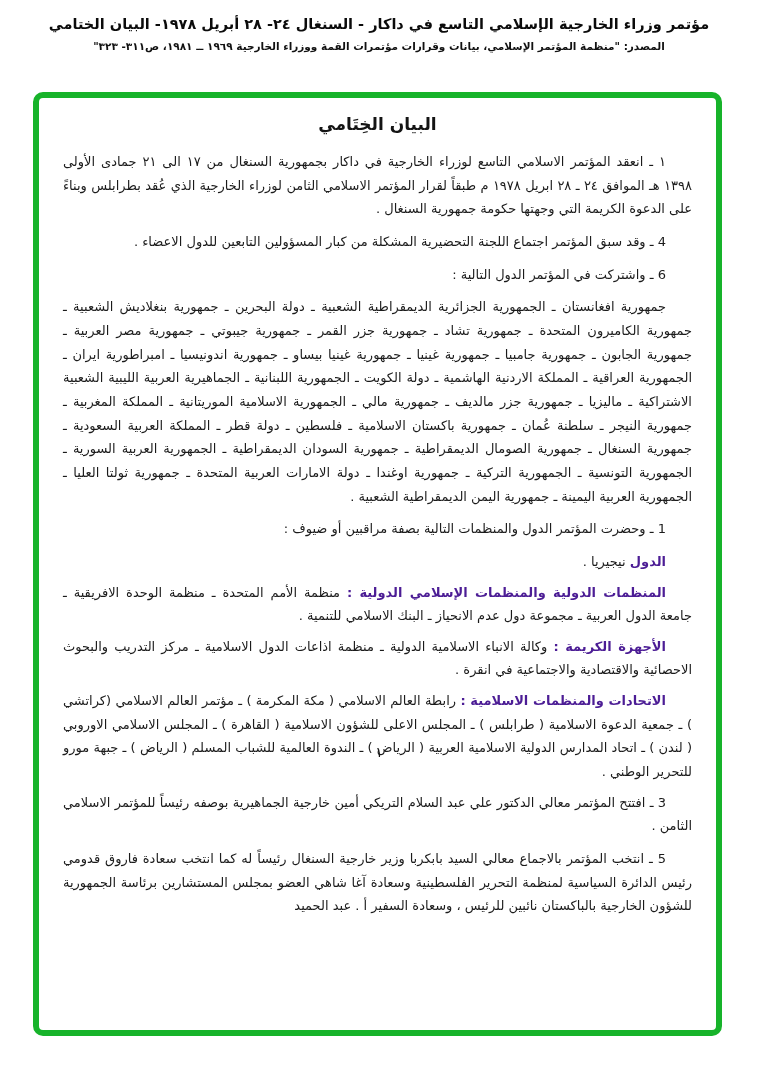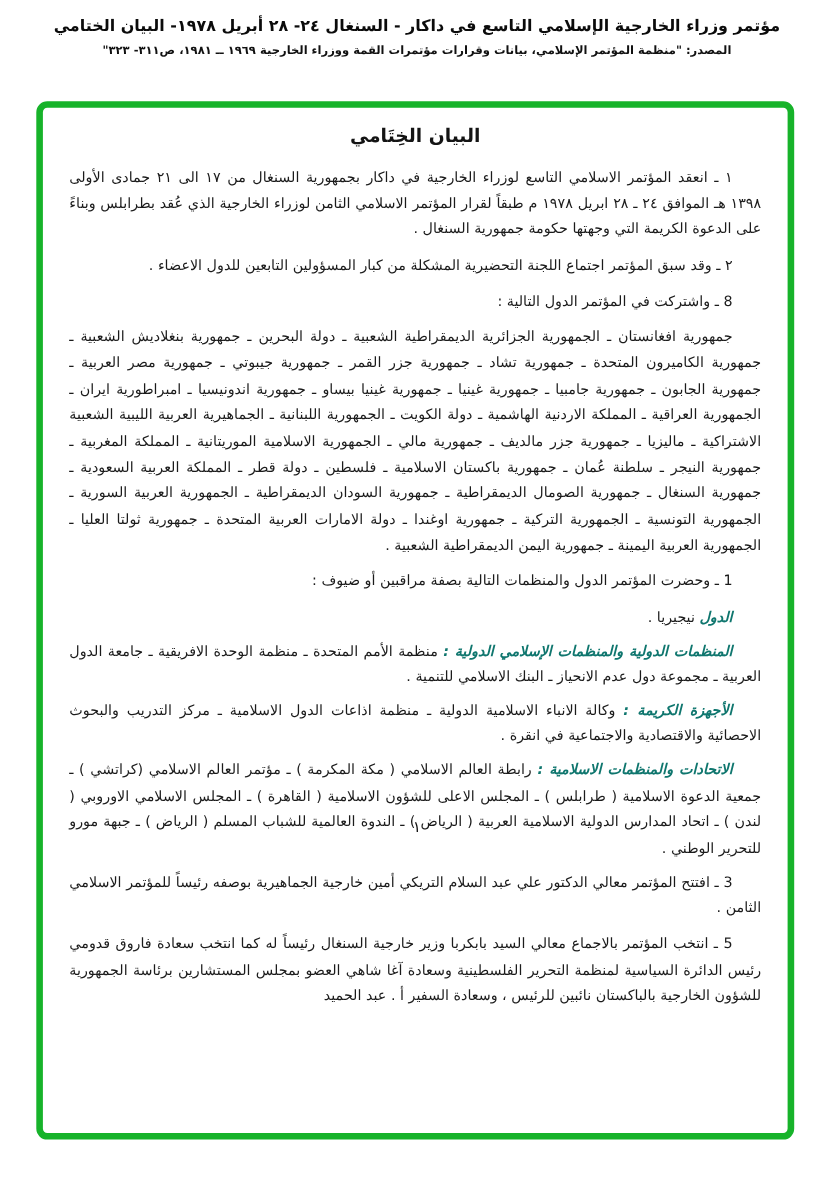--- a/index.html
+++ b/index.html
@@ -51,21 +51,21 @@
   }
   .para {
     margin: 0 0 9px 0;
     font-size: 13px;
     line-height: 1.82;
     text-align: justify;
     text-indent: 26px;
     color: #1b1b1b;
   }
   .para.tight { margin-bottom: 7px; }
-  .lead { font-weight: bold; color: #0f766e; font-style: italic; }
+  .lead { font-weight: bold; color: #4c1d95; }
   .page-num {
     position: absolute;
     bottom: 8px; left: 0; right: 0;
     text-align: center;
     font-size: 14px;
     color: #141414;
   }
 </style>
 </head>
 <body>
@@ -76,23 +76,23 @@
     <div class="h1">مؤتمر وزراء الخارجية الإسلامي التاسع في داكار - السنغال ٢٤- ٢٨ أبريل ١٩٧٨- البيان الختامي</div>
     <div class="h2">المصدر: "منظمة المؤتمر الإسلامي، بيانات وقرارات مؤتمرات القمة ووزراء الخارجية ١٩٦٩ ــ ١٩٨١، ص٣١١- ٣٢٣"</div>
   </div>
 
   <div class="frame" style="border-color: rgb(23, 179, 42);">
 
     <div class="doc-title">البيان الخِتَامي</div>
 
     <p class="para">١ ـ انعقد المؤتمر الاسلامي التاسع لوزراء الخارجية في داكار بجمهورية السنغال من ١٧ الى ٢١ جمادى الأولى ١٣٩٨ هـ الموافق ٢٤ ـ ٢٨ ابريل ١٩٧٨ م طبقاً لقرار المؤتمر الاسلامي الثامن لوزراء الخارجية الذي عُقد بطرابلس وبناءً على الدعوة الكريمة التي وجهتها حكومة جمهورية السنغال .</p>
 
-    <p class="para">٢ ـ وقد سبق المؤتمر اجتماع اللجنة التحضيرية المشكلة من كبار المسؤولين التابعين للدول الاعضاء .</p>
+    <p class="para">4 ـ وقد سبق المؤتمر اجتماع اللجنة التحضيرية المشكلة من كبار المسؤولين التابعين للدول الاعضاء .</p>
 
-    <p class="para">8 ـ واشتركت في المؤتمر الدول التالية :</p>
+    <p class="para">6 ـ واشتركت في المؤتمر الدول التالية :</p>
 
     <p class="para">جمهورية افغانستان ـ الجمهورية الجزائرية الديمقراطية الشعبية ـ دولة البحرين ـ جمهورية بنغلاديش الشعبية ـ جمهورية الكاميرون المتحدة ـ جمهورية تشاد ـ جمهورية جزر القمر ـ جمهورية جيبوتي ـ جمهورية مصر العربية ـ جمهورية الجابون ـ جمهورية جامبيا ـ جمهورية غينيا ـ جمهورية غينيا بيساو ـ جمهورية اندونيسيا ـ امبراطورية ايران ـ الجمهورية العراقية ـ المملكة الاردنية الهاشمية ـ دولة الكويت ـ الجمهورية اللبنانية ـ الجماهيرية العربية الليبية الشعبية الاشتراكية ـ ماليزيا ـ جمهورية جزر مالديف ـ جمهورية مالي ـ الجمهورية الاسلامية الموريتانية ـ المملكة المغربية ـ جمهورية النيجر ـ سلطنة عُمان ـ جمهورية باكستان الاسلامية ـ فلسطين ـ دولة قطر ـ المملكة العربية السعودية ـ جمهورية السنغال ـ جمهورية الصومال الديمقراطية ـ جمهورية السودان الديمقراطية ـ الجمهورية العربية السورية ـ الجمهورية التونسية ـ الجمهورية التركية ـ جمهورية اوغندا ـ دولة الامارات العربية المتحدة ـ جمهورية ثولتا العليا ـ الجمهورية العربية اليمينة ـ جمهورية اليمن الديمقراطية الشعبية .</p>
 
     <p class="para">1 ـ وحضرت المؤتمر الدول والمنظمات التالية بصفة مراقبين أو ضيوف :</p>
 
     <p class="para tight"><span class="lead">الدول</span> <span>نيجيريا .</span></p>
 
     <p class="para tight"><span class="lead">المنظمات الدولية والمنظمات الإسلامي الدولية :</span> <span>منظمة الأمم المتحدة ـ منظمة الوحدة الافريقية ـ جامعة الدول العربية ـ مجموعة دول عدم الانحياز ـ البنك الاسلامي للتنمية .</span></p>
 
     <p class="para tight"><span class="lead">الأجهزة الكريمة :</span> <span>وكالة الانباء الاسلامية الدولية ـ منظمة اذاعات الدول الاسلامية ـ مركز التدريب والبحوث الاحصائية والاقتصادية والاجتماعية في انقرة .</span></p>

